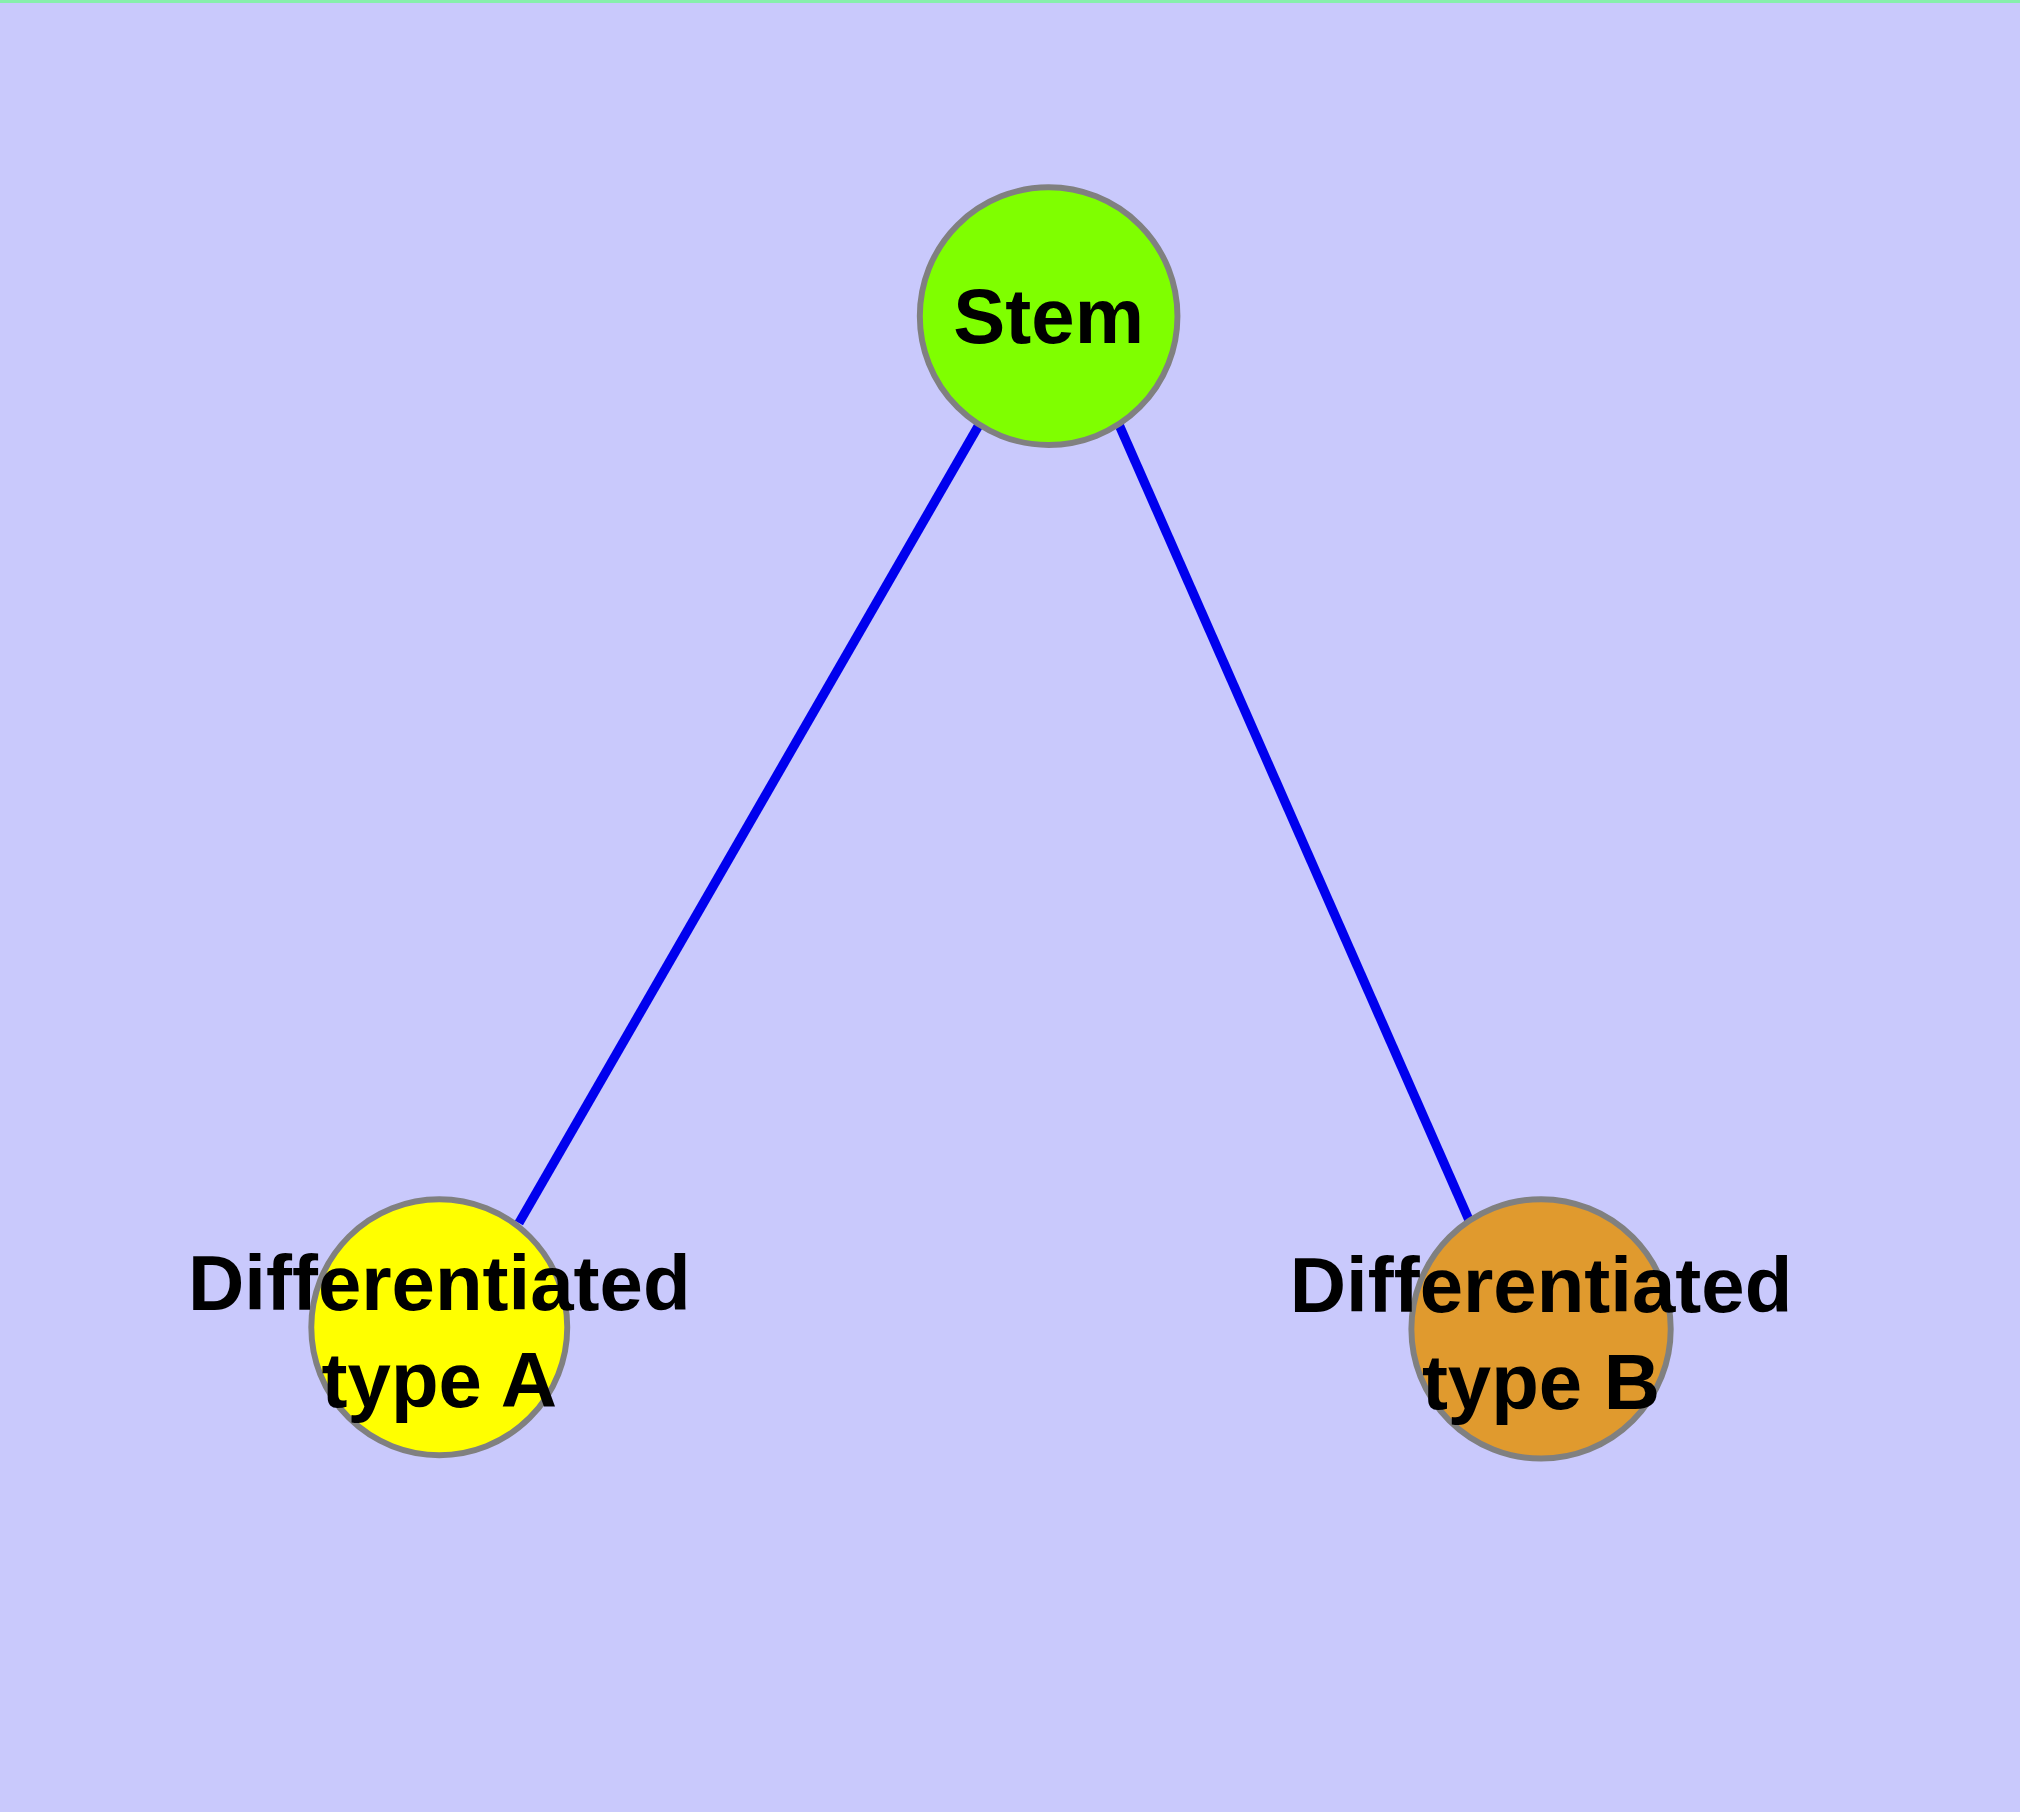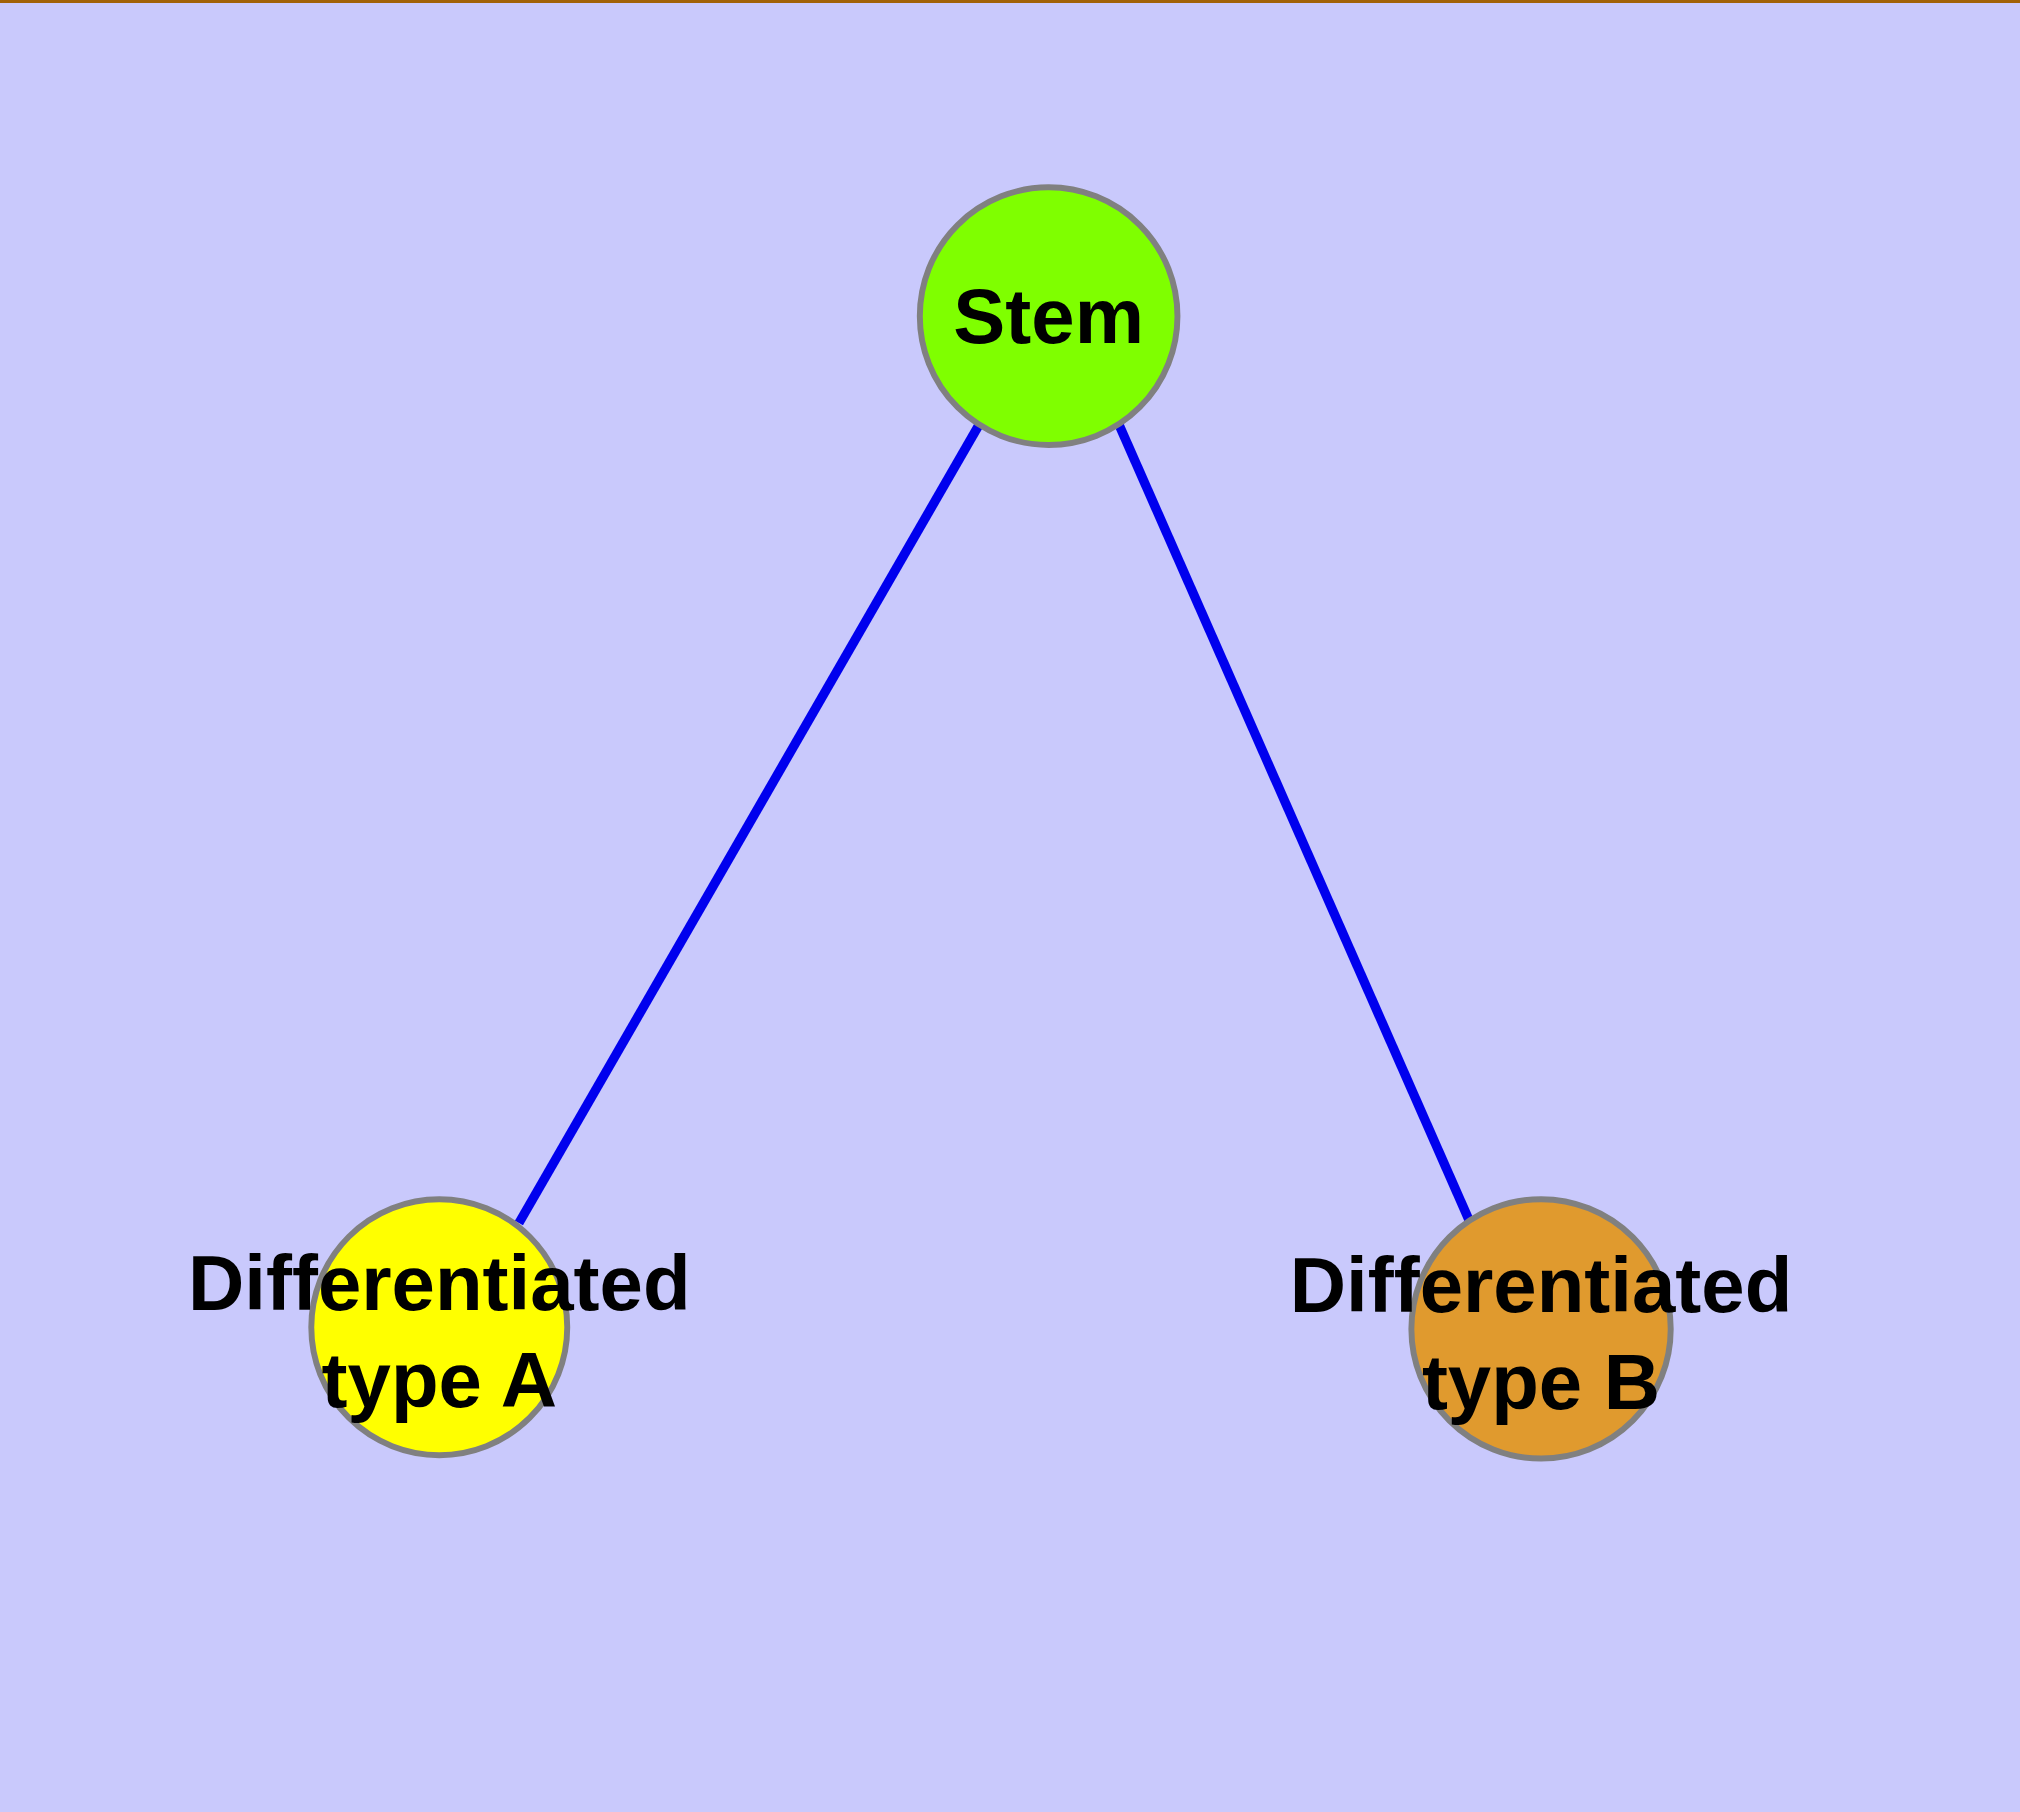--- a/index.html
+++ b/index.html
@@ -6,21 +6,21 @@
   html, body {
     margin: 0;
     padding: 0;
     background: #ffffff;
   }
   #stage {
     position: relative;
     width: 2021px;
     height: 1812px;
     overflow: hidden;
-    background: #a16207;
+    background: #86efac;
     font-family: "Liberation Sans", sans-serif;
   }
   #canvas-bg {
     position: absolute;
     left: 0;
     top: 3.4px;
     width: 2021px;
     height: 1809px;
     background: #c9c9fc;
   }

